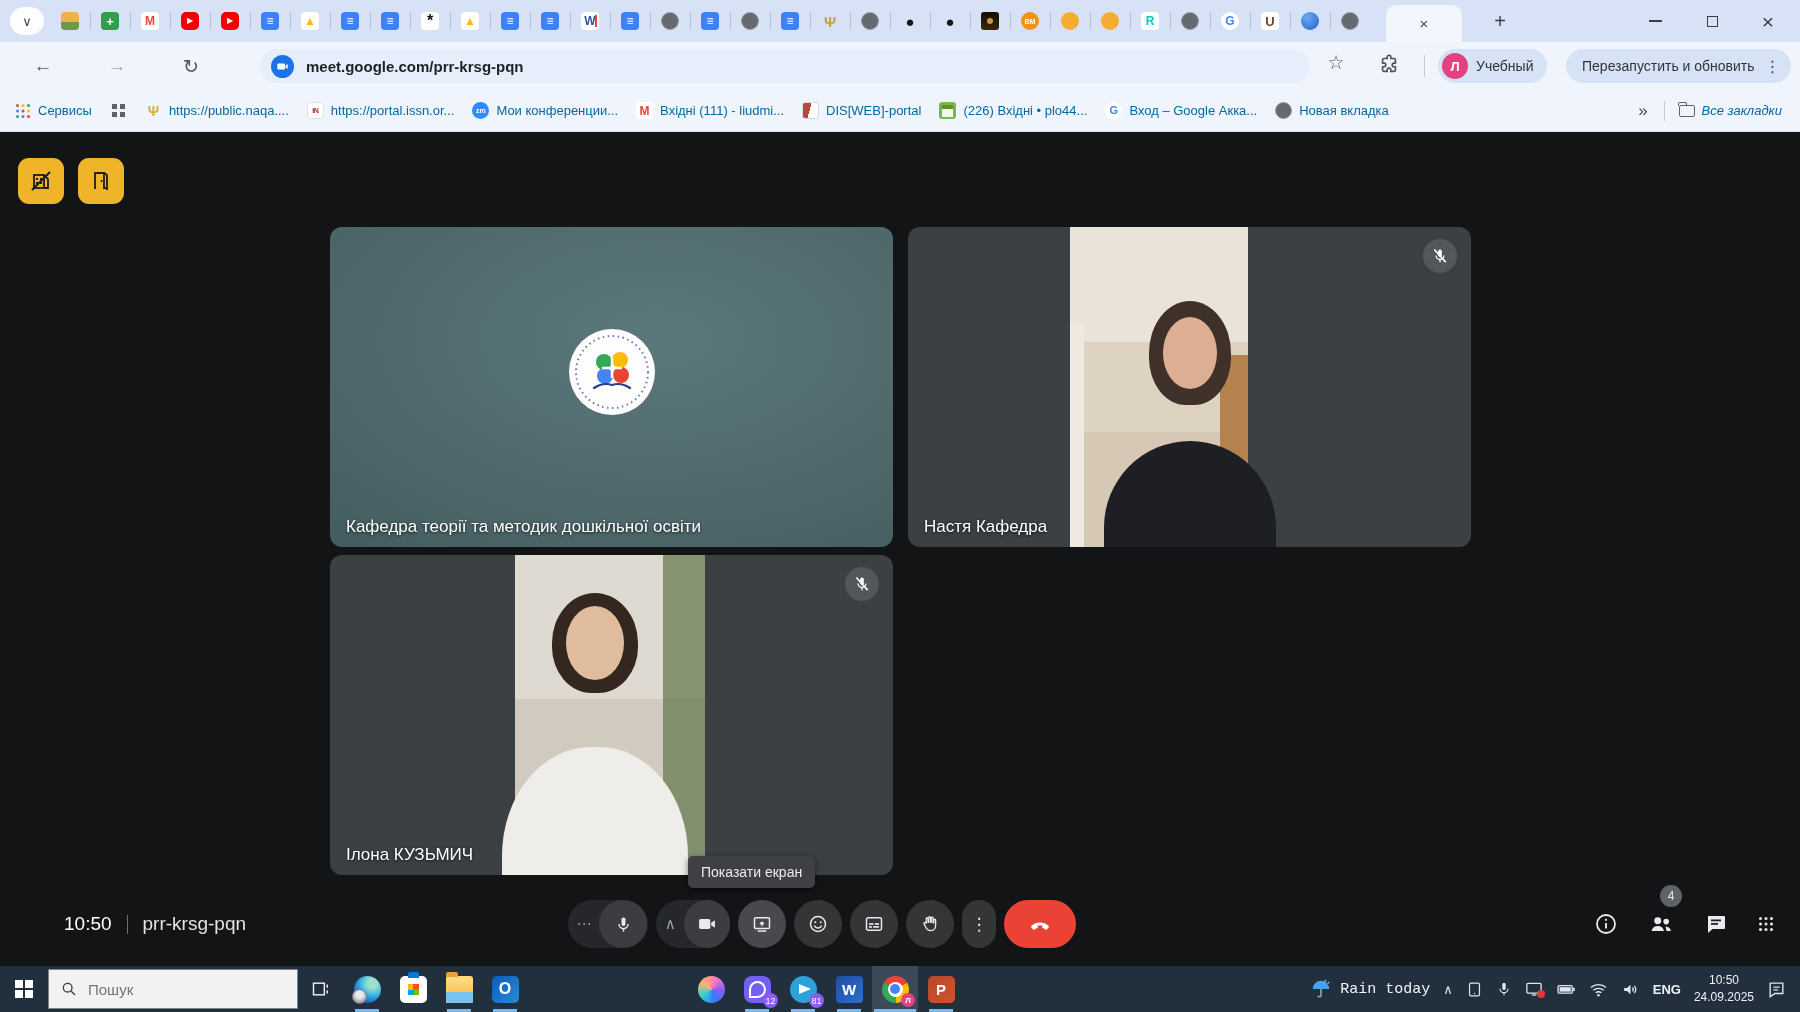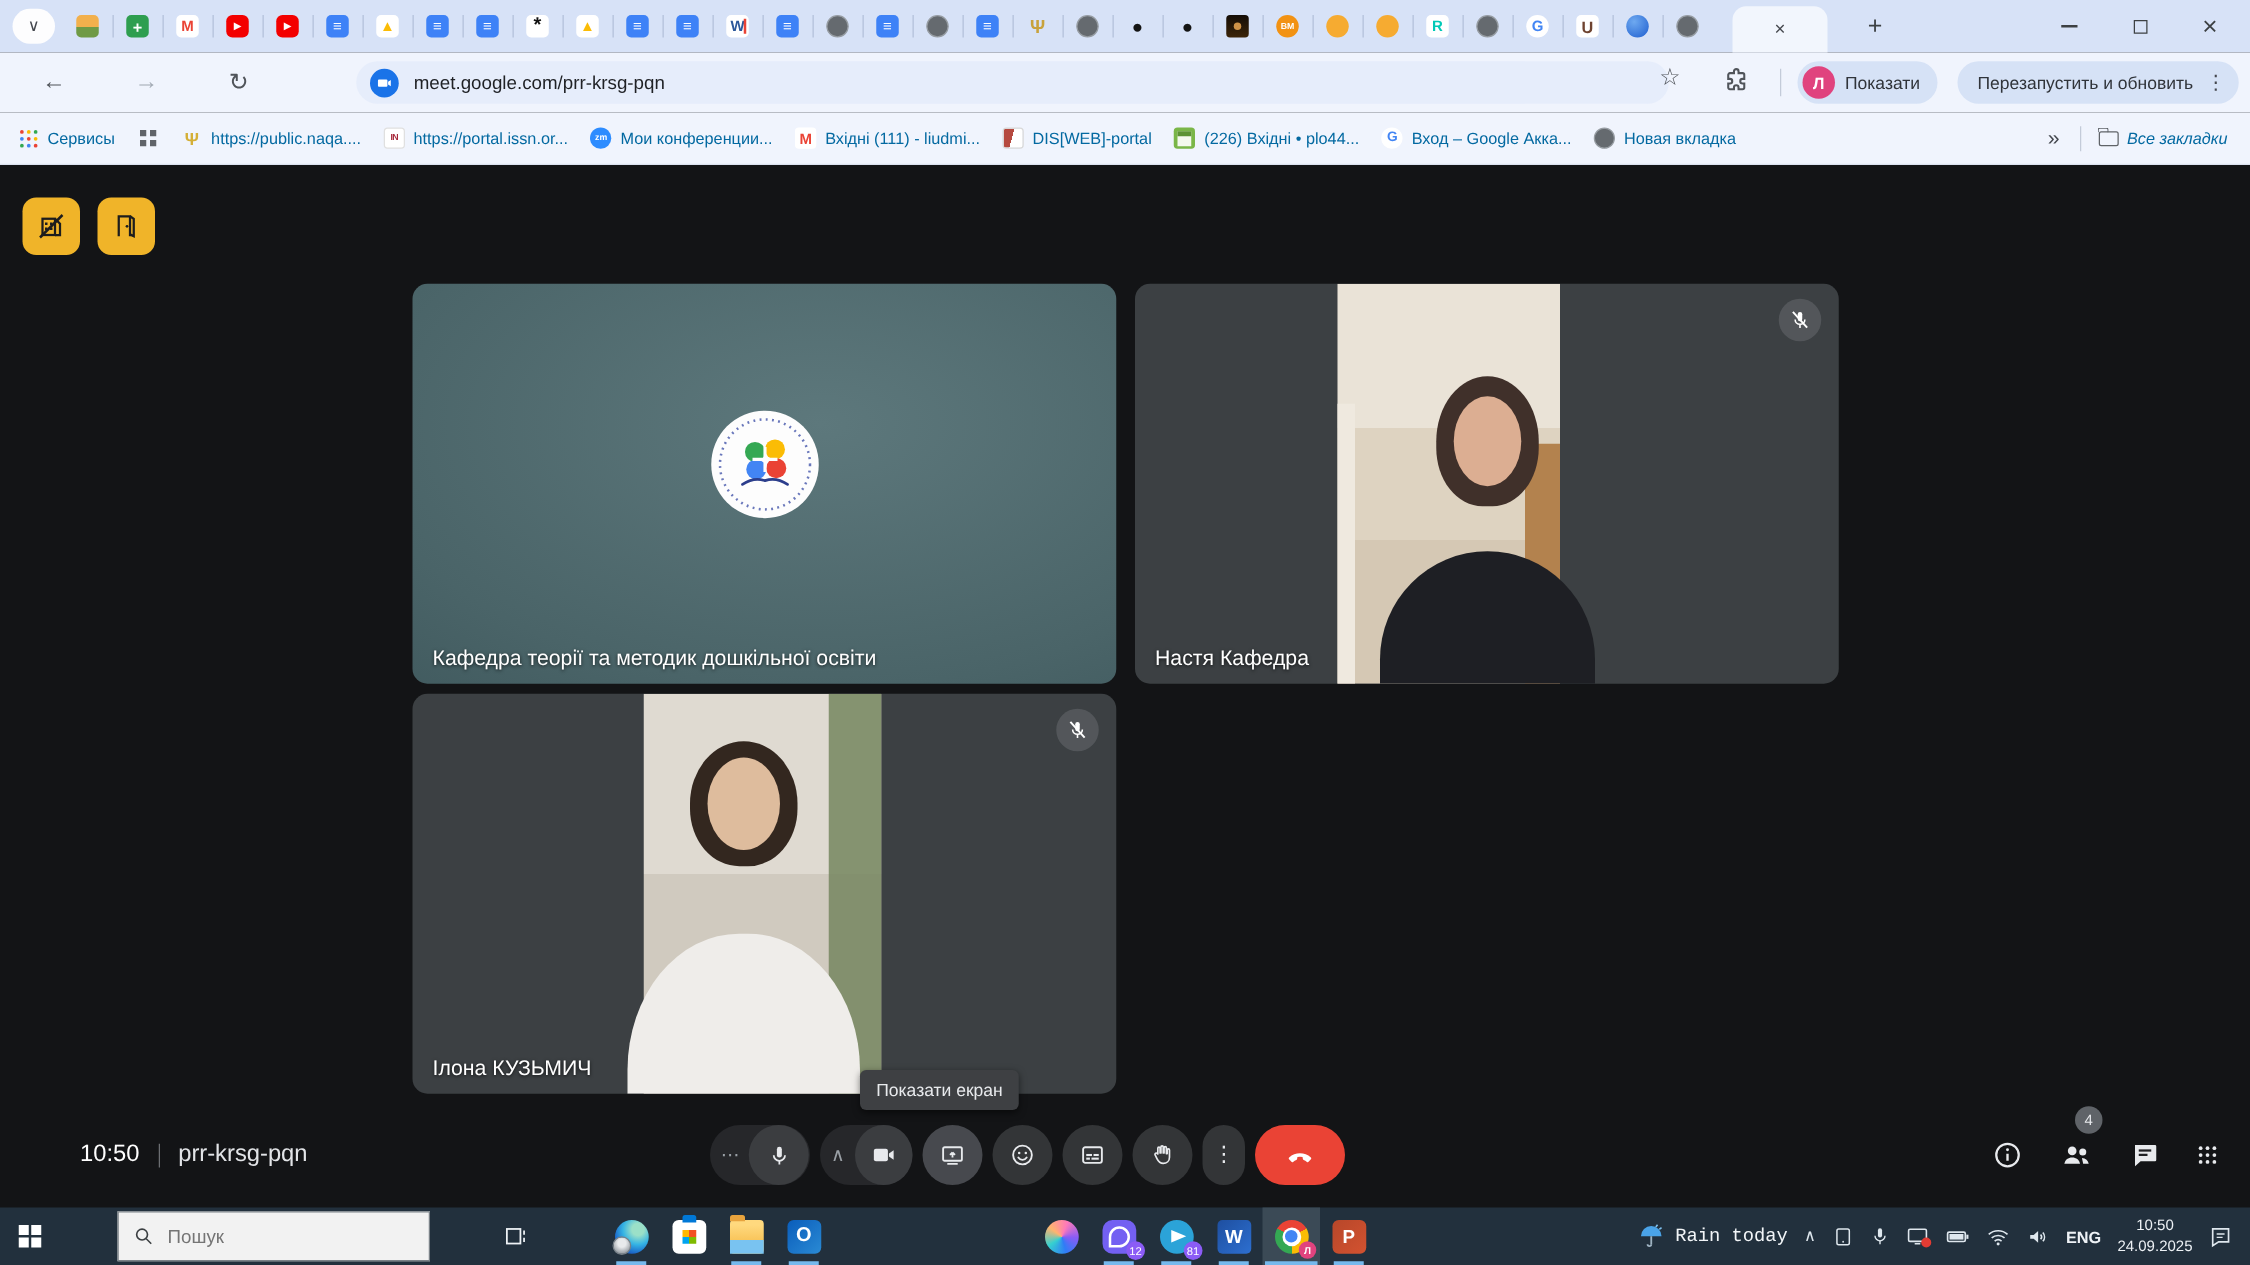--- a/index.html
+++ b/index.html
@@ -42,22 +42,22 @@
   .wctl{position:absolute;top:0;width:46px;height:42px;display:flex;align-items:center;justify-content:center;}
   #win-min{left:1632px;} #win-max{left:1689px;} #win-close{left:1745px;}
   #win-min i{width:13px;height:2px;background:#3c4043;}
   #win-max i{width:11px;height:11px;border:1.6px solid #3c4043;position:relative;background:#d7e2f7;}
   #win-max i::before{content:"";position:absolute;left:2px;top:-4.5px;width:11px;height:11px;border:1.6px solid #3c4043;z-index:-1;}
   #win-close span{font-size:21px;color:#3c4043;line-height:1;}
 
   #toolbar{position:relative;height:48px;background:#f0f4fd;display:flex;align-items:center;}
   .navbtn{width:30px;height:30px;display:flex;align-items:center;justify-content:center;font-size:19px;color:#50545a;}
   #nav-back{margin-left:28px;} #nav-forward{margin-left:44px;color:#a3abb5;} #nav-reload{margin-left:44px;}
-  #omnibox{position:absolute;left:285px;top:7px;width:1050px;height:34px;background:#e6edfb;border-radius:17px;
-    display:flex;align-items:center;padding-left:11px;}
+  #omnibox{position:absolute;left:260px;top:7px;width:1050px;height:34px;background:#e6edfb;border-radius:17px;
+    display:flex;align-items:center;padding-left:11px;font-weight:bold;}
   #cam-badge{width:23px;height:23px;border-radius:50%;background:#1a73e8;display:flex;align-items:center;justify-content:center;}
   #url-text{margin-left:12px;font-size:15px;color:#1f2125;}
   #star-btn{position:absolute;left:1322px;top:9px;font-size:19px;color:#50545a;width:28px;text-align:center;}
   #ext-btn{position:absolute;left:1378px;top:11px;}
   #toolbar-divider{position:absolute;left:1424px;top:13px;width:1px;height:22px;background:#c3cbd9;}
   #profile-chip{position:absolute;left:1438px;top:7px;height:34px;background:#d6e2f6;border-radius:17px;
     display:flex;align-items:center;padding:0 14px 0 4px;}
   #profile-avatar{width:26px;height:26px;border-radius:50%;background:#e0437e;color:#fff;font-size:13px;
     display:flex;align-items:center;justify-content:center;font-weight:700;}
   #profile-name{margin-left:8px;font-size:14px;color:#30343a;}
@@ -180,21 +180,21 @@
   #btn-end{width:72px;background:#ea4335;}
   #mt-right{position:absolute;right:26px;top:18px;height:48px;display:flex;align-items:center;gap:30px;}
   .ricon{position:relative;display:flex;align-items:center;justify-content:center;}
   #people-badge{position:absolute;top:-26px;right:-8px;min-width:22px;height:22px;border-radius:50%;
     background:#5f6368;color:#e8eaed;font-size:12px;display:flex;align-items:center;justify-content:center;}
   #grid-dots{width:16px;height:16px;position:relative;}
   #grid-dots::before{content:"";position:absolute;left:1px;top:1px;width:3.4px;height:3.4px;border-radius:50%;background:#e8eaed;
     box-shadow:5.5px 0 0 #e8eaed,11px 0 0 #e8eaed,0 5.5px 0 #e8eaed,5.5px 5.5px 0 #e8eaed,11px 5.5px 0 #e8eaed,0 11px 0 #e8eaed,5.5px 11px 0 #e8eaed,11px 11px 0 #e8eaed;}
 
   
-  #taskbar{position:relative;height:46px;background:#22303d;display:flex;align-items:center;gap:46px;}
+  #taskbar{position:relative;height:46px;background:#22303d;display:flex;align-items:center;}
   #start-btn{width:48px;height:46px;display:flex;align-items:center;justify-content:center;}
   #win-logo{display:grid;grid-template-columns:8px 8px;grid-template-rows:8px 8px;gap:1.5px;}
   #win-logo i{background:#fff;}
   #task-search{width:250px;height:40px;background:#f2f2f2;border:1px solid #7b8288;display:flex;align-items:center;}
   #task-search svg{margin-left:12px;flex:none;}
   #task-search input{border:none;outline:none;background:transparent;font-size:15px;color:#4a4d52;margin-left:9px;width:180px;
     font-family:"Liberation Sans","DejaVu Sans",sans-serif;}
   #taskview{width:46px;height:46px;display:flex;align-items:center;justify-content:center;}
   .tb-app{position:relative;width:46px;height:46px;display:flex;align-items:center;justify-content:center;}
   .tb-app.active{background:#3b4a56;}
@@ -385,21 +385,21 @@
   </div>
   <div id="star-btn"><span>☆</span></div>
   <div id="ext-btn">
     <svg width="22" height="22" viewBox="0 0 24 24">
         <path fill="none" stroke="#50545a" stroke-width="1.8" d="M10 4.5a2 2 0 1 1 4 0V6h3.5A1.5 1.5 0 0 1 19 7.5V11h-1.5a2 2 0 1 0 0 4H19v3.5a1.5 1.5 0 0 1-1.5 1.5H14v-1.5a2 2 0 1 0-4 0V20H6.5A1.5 1.5 0 0 1 5 18.5V15h1.5a2 2 0 1 0 0-4H5V7.5A1.5 1.5 0 0 1 6.5 6H10z"></path>
       </svg>
   </div>
   <div id="toolbar-divider"></div>
   <div id="profile-chip">
     <div id="profile-avatar">Л</div>
-    <span id="profile-name">Показати</span>
+    <span id="profile-name">Учебный</span>
   </div>
   <div id="update-pill">
     <span id="update-label">Перезапустить и обновить</span>
     <span id="menu-dots">⋮</span>
   </div>
 </div>
 
 <div id="bookmarksbar">
   <div id="bm-items" style="display:flex;align-items:center;">
       <div class="bm-item">

